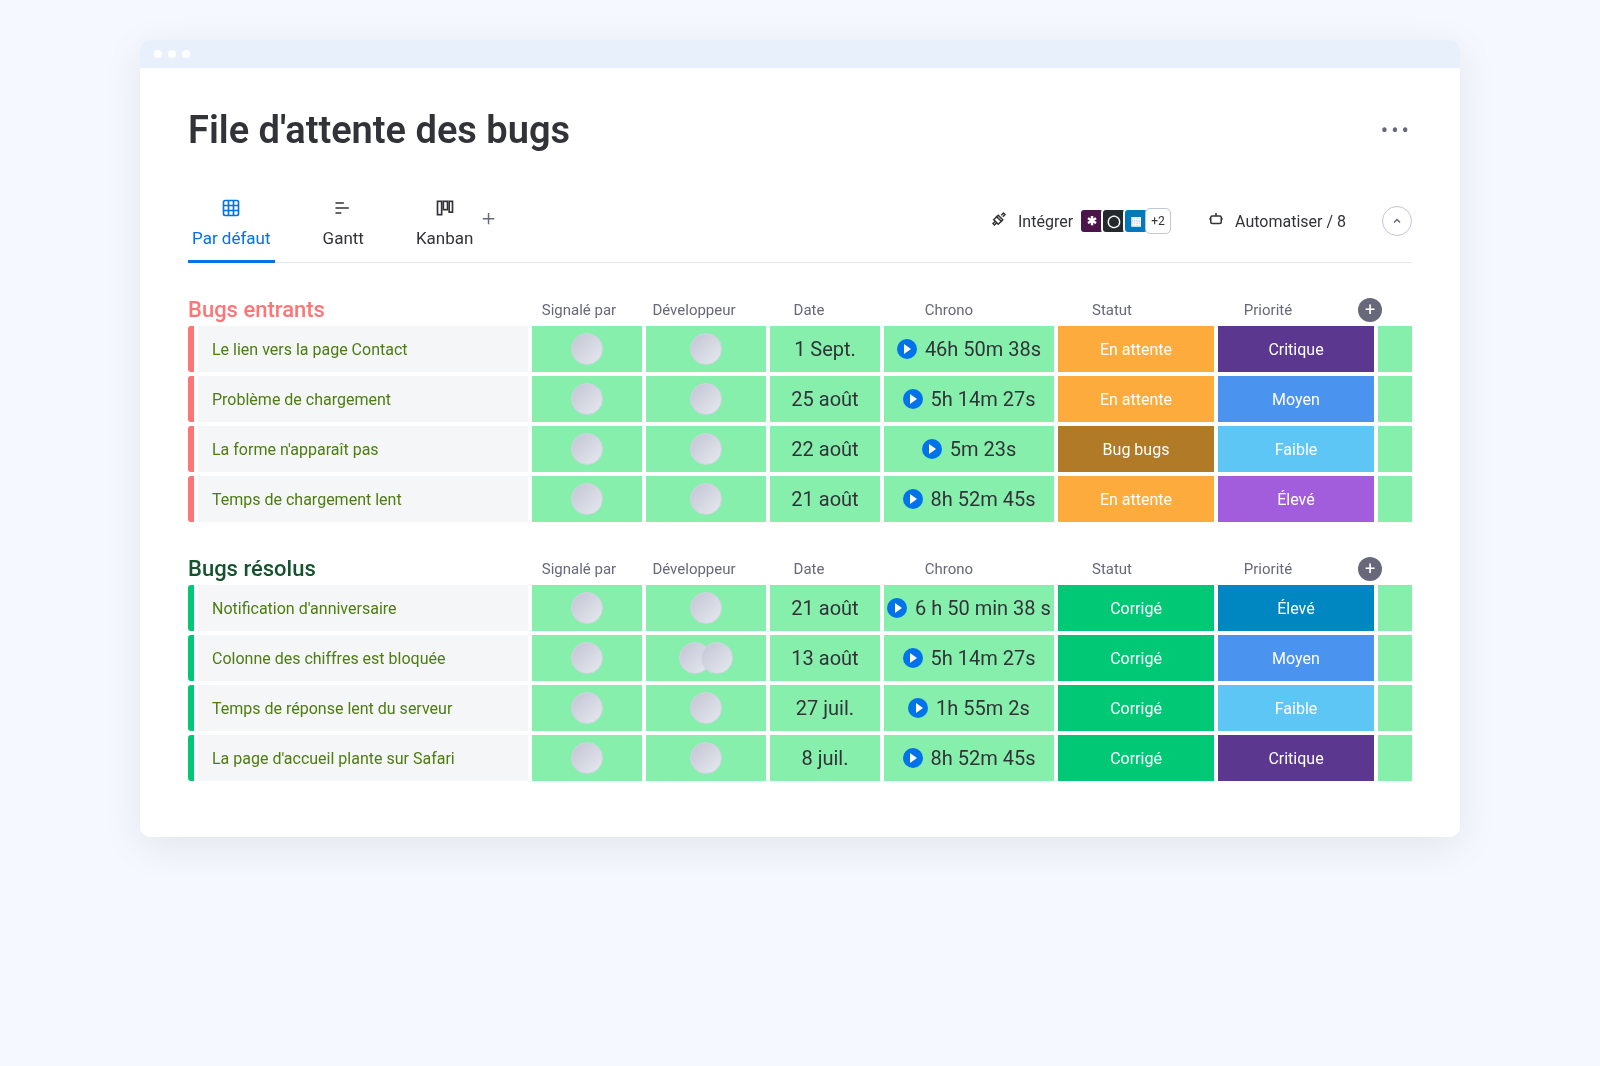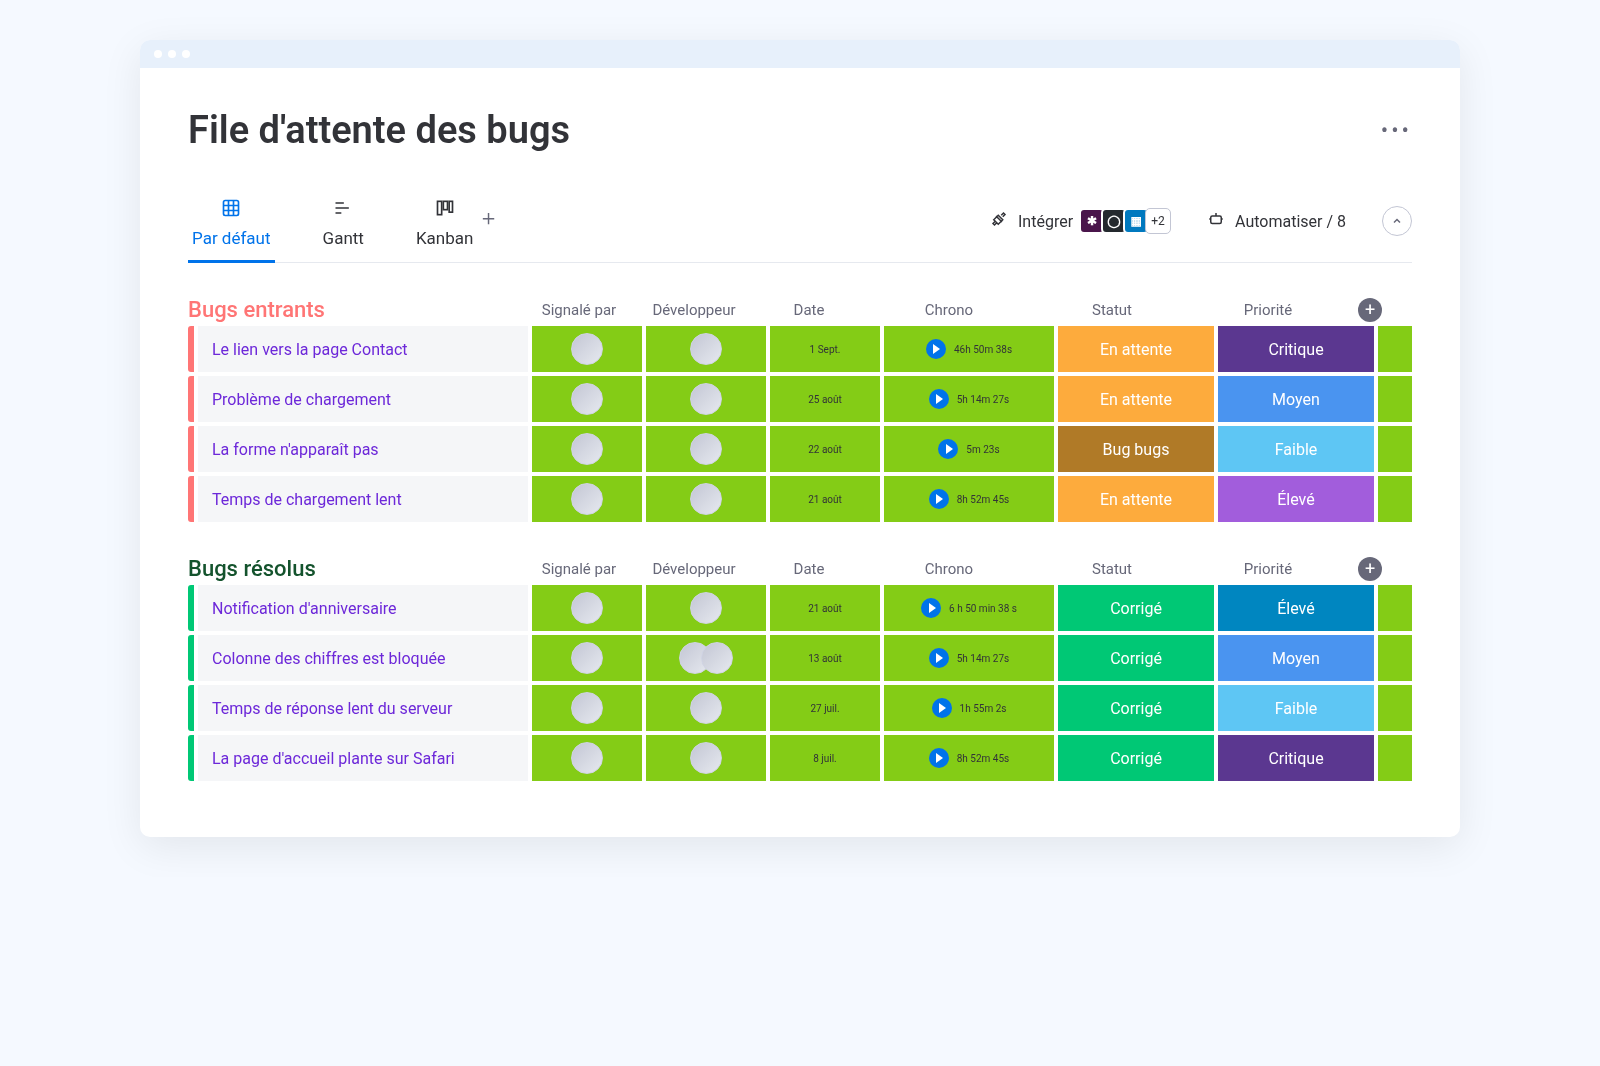--- a/index.html
+++ b/index.html
@@ -133,26 +133,26 @@
 }
 .row .accent {
   width: 6px; border-radius: 3px 0 0 3px;
 }
 .incoming .row .accent { background: #ff7575; }
 .resolved .row .accent { background: #00c875; }
 
 .row .task-name {
   width: 330px; background: #f5f6f8;
   display: flex; align-items: center; padding: 0 14px;
-  font-size: 16px; color: #6d28d9;
+  font-size: 16px; color: #4d7c0f;
 }
 .cell {
-  background: #84cc16;
+  background: #86efac;
   display: flex; align-items: center; justify-content: center;
-  font-size: 10px; color: #323338;
+  font-size: 20px; color: #323338;
 }
 .cell.reported { width: 110px; }
 .cell.dev { width: 120px; }
 .cell.date { width: 110px; color: #323338; }
 .cell.chrono { width: 170px; gap: 8px; }
 .cell.status { width: 156px; color: #fff; font-size: 16px; }
 .cell.priority { width: 156px; color: #fff; font-size: 16px; }
 .cell.tail { flex: 1; min-width: 20px; }
 
 .avatar {

